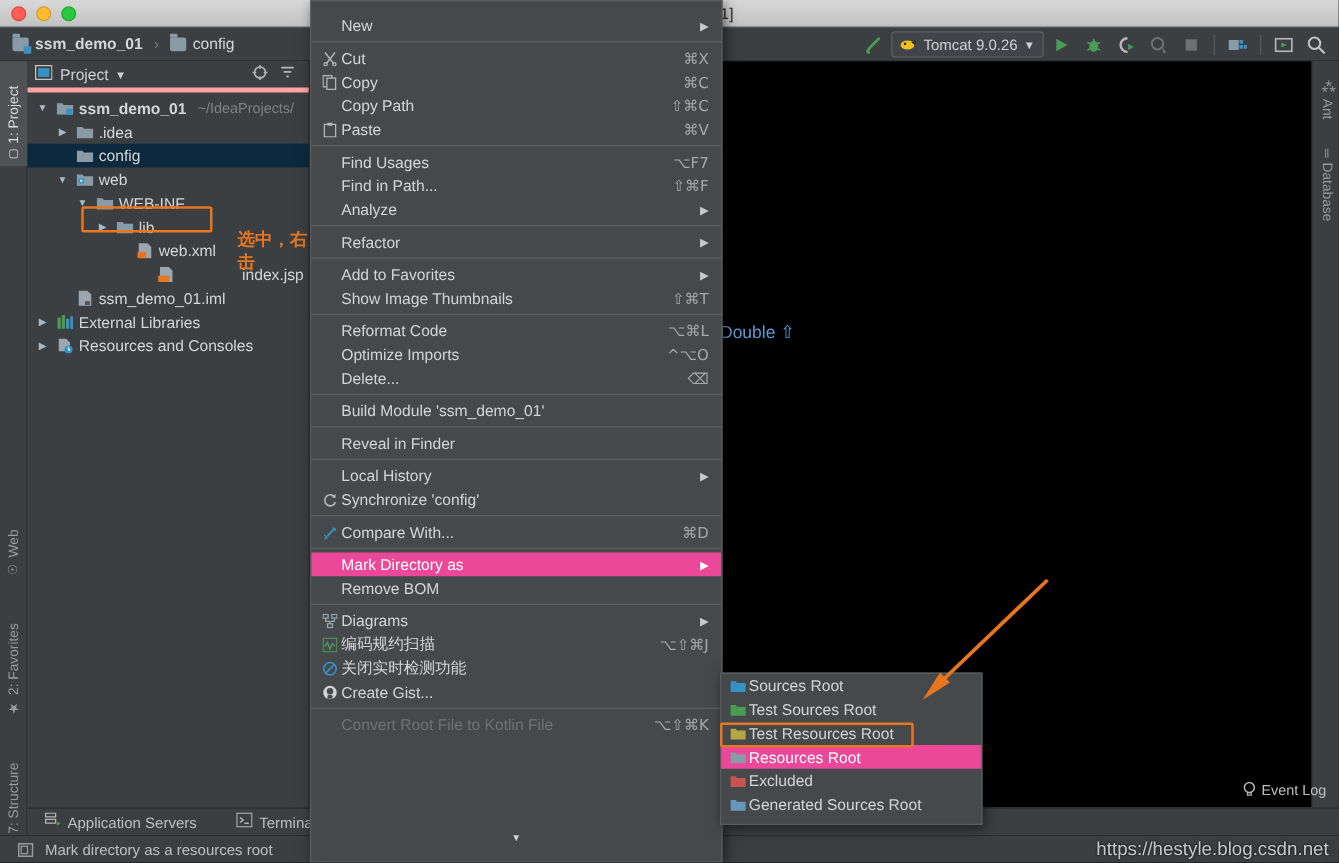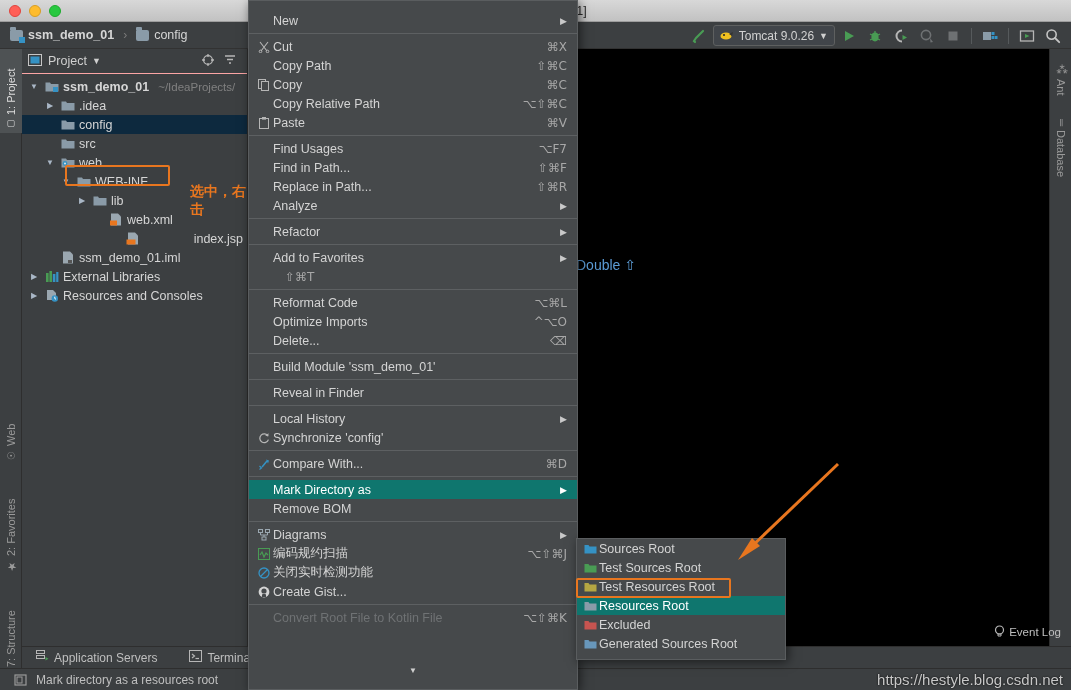--- a/index.html
+++ b/index.html
@@ -68,21 +68,21 @@
     position:absolute;right:0;top:49px;width:22px;height:630px;
     background:#3c3f41;border-left:1px solid #2e2e2e;
   }
   
   #project-panel{
     position:absolute;left:22px;top:49px;width:226px;height:597px;
     background:#3c3f41;border-right:1px solid #2e2e2e;
   }
   #project-header{
     height:25px;display:flex;align-items:center;
-    background:#3c3f41;border-bottom:1px solid #fca5a5;padding:0 6px;
+    background:#3c3f41;border-bottom:4px solid #fca5a5;padding:0 6px;
   }
   #project-header .ph-title{color:#cfcfcf;font-size:12.5px;margin-left:6px;}
   .caret-sm{margin-left:5px;color:#cfcfcf;font-size:9px;}
   .ph-actions{margin-left:auto;display:flex;gap:8px;align-items:center;padding-right:4px;}
   #tree{ padding-top:3px; font-size:12.5px; }
   .trow{
     height:19px;display:flex;align-items:center;gap:4px;white-space:nowrap;
     padding-right:4px;position:relative;
   }
   .trow.selected{ background:#0d293e; }
@@ -115,21 +115,21 @@
     overflow:hidden; z-index:50;
   }
   .mi{
     height:19px;display:flex;align-items:center;
     padding:0 10px 0 6px;color:#d4d4d4;font-size:12.5px;white-space:nowrap;
   }
   .mi .ico{ width:18px;flex:0 0 18px;display:flex;align-items:center;justify-content:center;font-size:12px;color:#b6b6b6;}
   .mi .txt{ flex:1 1 auto;}
   .mi .key{ color:#a8a8a8;font-size:12px;margin-left:12px;font-family:"DejaVu Sans",sans-serif;}
   .mi .sub{ color:#c9c9c9;font-size:9px;margin-left:12px;}
-  .mi.hl{ background:#0f766e; color:#ffffff;}
+  .mi.hl{ background:#ec4899; color:#ffffff;}
   .mi.hl .txt{color:#fff;}
   .mi.hl .sub{color:#fff;}
   .mi.dim{ color:#6f7274;}
   .msep{ height:1px;background:#5d6062;margin:3px 0;}
   .scroll-arrow{height:10px;display:flex;align-items:center;justify-content:center;color:#d0d0d0;font-size:8px;}
   
   #submenu{
     position:absolute;left:576px;top:538px;width:210px;height:122px;
     background:#46494b;border:1px solid #5a5d5f;
     box-shadow:2px 2px 10px rgba(0,0,0,.55); z-index:60;
@@ -338,29 +338,20 @@
       <div class="trow selected" style="padding-left: 22px;">
         <span class="arrow"></span>
         <span style="display: inline-flex; width: 15px; height: 14px; align-items: center; justify-content: center; flex: 0 0 15px;">
           <svg width="14" height="13" viewBox="0 0 14 13">
             <path d="M0.5 2.5 L5 2.5 L6 4 L13.5 4 L13.5 11.5 L0.5 11.5 Z" fill="#8a9ba8"></path>
           </svg>
         </span>
         <span class="label">config</span>
       </div>
       <div class="trow" style="padding-left: 22px;">
-        <span class="arrow"></span>
-        <span style="display: inline-flex; width: 15px; height: 14px; align-items: center; justify-content: center; flex: 0 0 15px;">
-          <svg width="14" height="13" viewBox="0 0 14 13">
-            <path d="M0.5 2.5 L5 2.5 L6 4 L13.5 4 L13.5 11.5 L0.5 11.5 Z" fill="#8a9ba8"></path>
-          </svg>
-        </span>
-        <span class="label">src</span>
-      </div>
-      <div class="trow" style="padding-left: 22px;">
         <span class="arrow">▼</span>
         <span style="display: inline-flex; width: 15px; height: 14px; align-items: center; justify-content: center; flex: 0 0 15px;">
           <svg width="14" height="13" viewBox="0 0 14 13">
             <path d="M0.5 2.5 L5 2.5 L6 4 L13.5 4 L13.5 11.5 L0.5 11.5 Z" fill="#8a9ba8"></path>
             <circle cx="4" cy="7.5" r="2.4" fill="#3592c4"></circle>
             <circle cx="4" cy="7.5" r="1" fill="#dfe6ea"></circle>
           </svg>
         </span>
         <span class="label">web</span>
       </div>
@@ -453,84 +444,75 @@
         <svg width="12" height="12" viewBox="0 0 12 12">
           <path d="M2 1 L9 10 M10 1 L3 10" stroke="#b6b6b6" stroke-width="1.1" fill="none"></path>
           <circle cx="2.5" cy="10.4" r="1.3" stroke="#b6b6b6" fill="none"></circle>
           <circle cx="9.5" cy="10.4" r="1.3" stroke="#b6b6b6" fill="none"></circle>
         </svg>
       </span>
       <span class="txt">Cut</span>
       <span class="key">⌘X</span>
     </div>
     <div class="mi">
+      <span class="ico">
+        <svg width="12" height="12" viewBox="0 0 12 12">
+          <rect x="0.5" y="0.5" width="7" height="9" stroke="#b6b6b6" fill="none"></rect>
+          <rect x="3.5" y="2.5" width="7" height="9" stroke="#b6b6b6" fill="#46494b"></rect>
+        </svg>
+      </span>
+      <span class="txt">Copy</span>
+      <span class="key">⌘C</span>
+    </div>
+    <div class="mi">
       <span class="ico"></span>
       <span class="txt">Copy Path</span>
       <span class="key">⇧⌘C</span>
     </div>
     <div class="mi">
       <span class="ico">
         <svg width="12" height="12" viewBox="0 0 12 12">
-          <rect x="0.5" y="0.5" width="7" height="9" stroke="#b6b6b6" fill="none"></rect>
-          <rect x="3.5" y="2.5" width="7" height="9" stroke="#b6b6b6" fill="#46494b"></rect>
-        </svg>
-      </span>
-      <span class="txt">Copy</span>
-      <span class="key">⌘C</span>
-    </div>
-    <div class="mi">
-      <span class="ico"></span>
-      <span class="txt">Copy Relative Path</span>
-      <span class="key">⌥⇧⌘C</span>
-    </div>
-    <div class="mi">
-      <span class="ico">
-        <svg width="12" height="12" viewBox="0 0 12 12">
           <rect x="1.5" y="1.5" width="9" height="10" stroke="#b6b6b6" fill="none"></rect>
           <rect x="4" y="0" width="4" height="2.6" fill="#b6b6b6"></rect>
         </svg>
       </span>
       <span class="txt">Paste</span>
       <span class="key">⌘V</span>
     </div>
     <div class="msep"></div>
     <div class="mi">
       <span class="ico"></span>
       <span class="txt">Find Usages</span>
       <span class="key">⌥F7</span>
     </div>
     <div class="mi">
       <span class="ico"></span>
       <span class="txt">Find in Path...</span>
       <span class="key">⇧⌘F</span>
     </div>
     <div class="mi">
       <span class="ico"></span>
-      <span class="txt">Replace in Path...</span>
-      <span class="key">⇧⌘R</span>
-    </div>
-    <div class="mi">
-      <span class="ico"></span>
       <span class="txt">Analyze</span>
       <span class="sub">▶</span>
     </div>
     <div class="msep"></div>
     <div class="mi">
       <span class="ico"></span>
       <span class="txt">Refactor</span>
       <span class="sub">▶</span>
     </div>
     <div class="msep"></div>
     <div class="mi">
       <span class="ico"></span>
       <span class="txt">Add to Favorites</span>
       <span class="sub">▶</span>
     </div>
     <div class="mi">
       <span class="ico"></span>
+      <span class="txt">Show Image Thumbnails</span>
       <span class="key">⇧⌘T</span>
     </div>
     <div class="msep"></div>
     <div class="mi">
       <span class="ico"></span>
       <span class="txt">Reformat Code</span>
       <span class="key">⌥⌘L</span>
     </div>
     <div class="mi">
       <span class="ico"></span>

